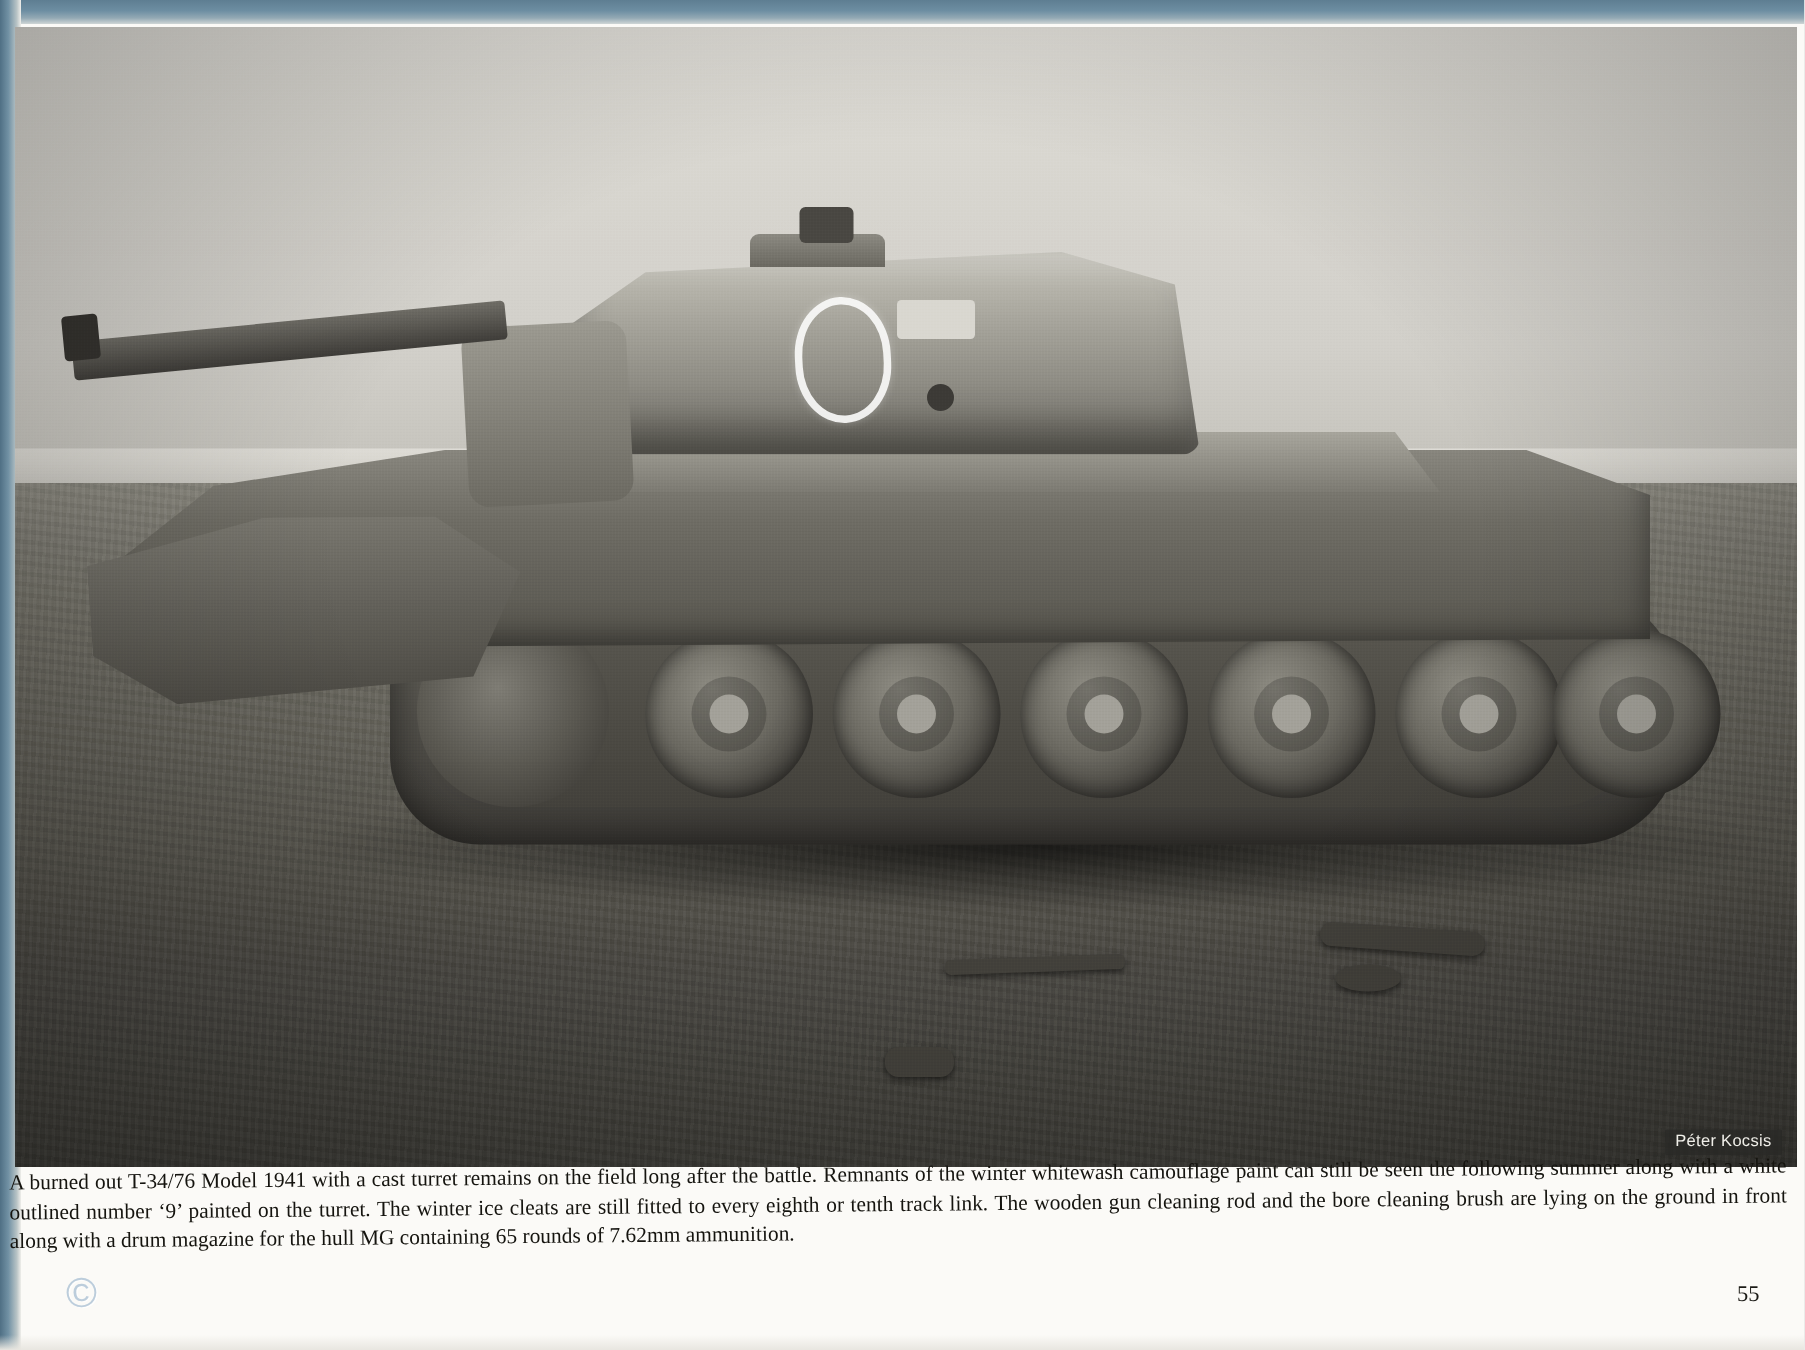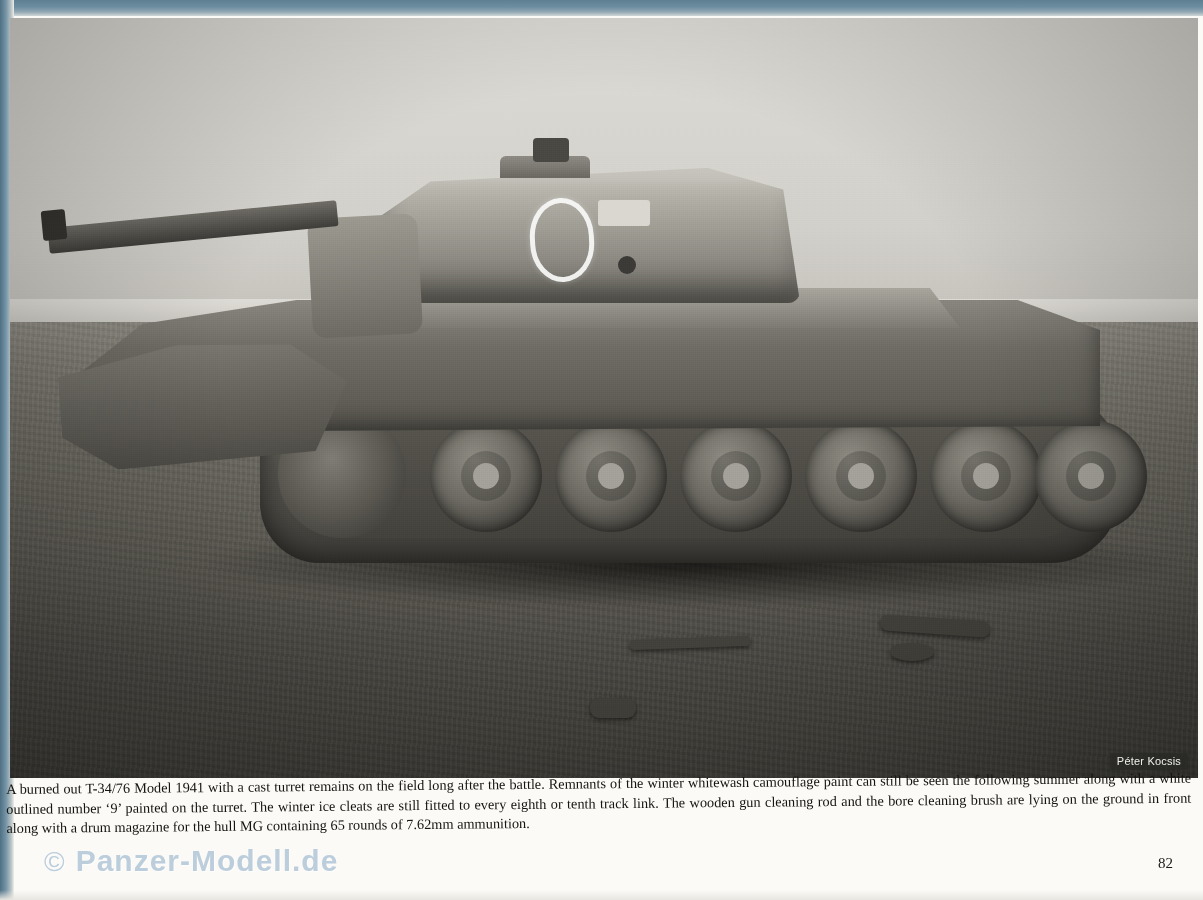--- a/index.html
+++ b/index.html
@@ -406,20 +406,19 @@
       <div class="vignette"></div>
 
       <div class="photo-credit">Péter Kocsis</div>
     </div>
   </div>
 
   <div class="caption">
     <p>A burned out T-34/76 Model 1941 with a cast turret remains on the field long after the battle. Remnants of the winter whitewash camouflage paint can still be seen the following summer along with a white outlined number ‘9’ painted on the turret. The winter ice cleats are still fitted to every eighth or tenth track link. The wooden gun cleaning rod and the bore cleaning brush are lying on the ground in front along with a drum magazine for the hull MG containing 65 rounds of 7.62mm ammunition.</p>
   </div>
 
-  <div class="page-number">82</div>
+  <div class="page-number">55</div>
 
   <div class="watermark">
     <span class="wm-c">©</span>
-    <span>Panzer-Modell.de</span>
   </div>
 
 </div>
 
 </body></html>

